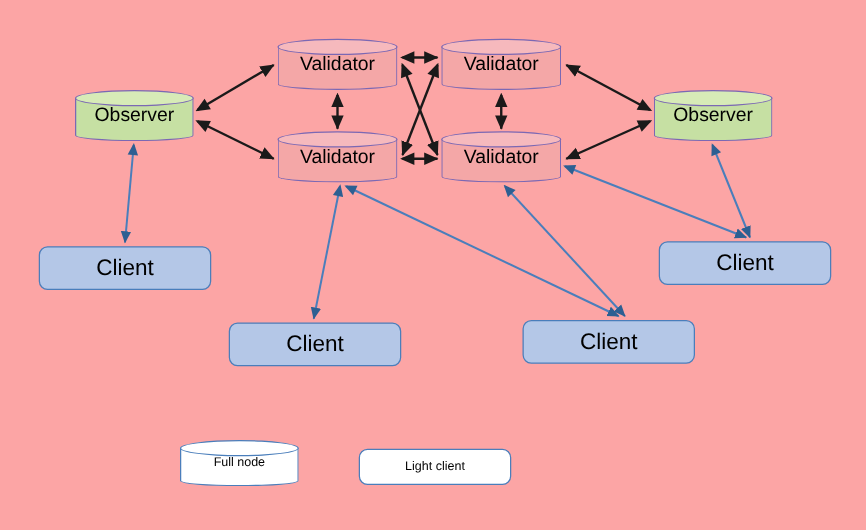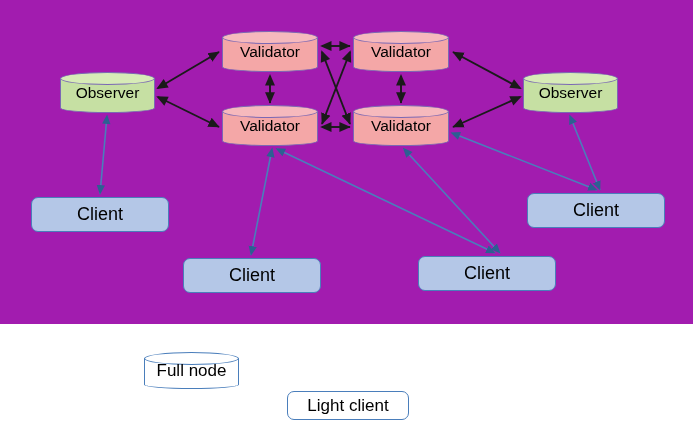--- a/index.html
+++ b/index.html
@@ -1,17 +1,17 @@
 <!DOCTYPE html>
 <html><head>
 <meta charset="utf-8">
 <style>
   html,body{margin:0;padding:0;background:#ffffff;}
   body{width:693px;height:424px;font-family:"Liberation Sans",sans-serif;overflow:hidden;}
-  #canvas{position:relative;width:693px;height:324px;background:#a21caf;}
+  #canvas{position:relative;width:693px;height:424px;background:#fca5a5;}
   svg#wires{position:absolute;left:0;top:0;width:693px;height:424px;}
 
   
   .cyl{position:absolute;}
   .cyl .body{
     position:absolute;left:0;top:6px;right:0;bottom:0;
     border:1.3px solid #7b68b4;border-top:none;
     border-radius:0 0 50% 50%/0 0 14% 14%;
     box-sizing:border-box;
   }
@@ -37,21 +37,21 @@
     position:absolute;box-sizing:border-box;
     border:1.4px solid #4a7ebb;border-radius:7px;
     display:flex;align-items:center;justify-content:center;
     color:#000;white-space:nowrap;
   }
   .rrect.client{background:#b4c7e7;}
   .rrect.plain{background:#ffffff;}
 
   .t18{font-size:15.5px;}
   .t17{font-size:18px;}
-  .t16{font-size:17px;}
+  .t16{font-size:10px;}
 </style>
 </head>
 <body>
 
 <div id="canvas">
 
   <svg id="wires" viewBox="0 0 693 424" xmlns="http://www.w3.org/2000/svg">
     <defs>
       <marker id="ahK" markerWidth="7" markerHeight="7" refX="5.6" refY="3" orient="auto">
         <path d="M0,0.4 L6,3 L0,5.6 z" fill="#1a1a1a"></path>
@@ -133,15 +133,15 @@
   <div class="rrect client t17" style="left:418px;top:256px;width:138px;height:35px;">Client</div>
 
   <div class="rrect client t17" style="left:527px;top:193px;width:138px;height:35px;">Client</div>
 
   <div class="cyl plain" style="left:144px;top:352px;width:95px;height:37px;">
     <div class="body"></div>
     <div class="top"></div>
     <div class="label t16">Full node</div>
   </div>
 
-  <div class="rrect plain t16" style="left:287px;top:359px;width:122px;height:29px;margin-top:32px;">Light client</div>
+  <div class="rrect plain t16" style="left:287px;top:359px;width:122px;height:29px;">Light client</div>
 
 </div>
 
 </body></html>

